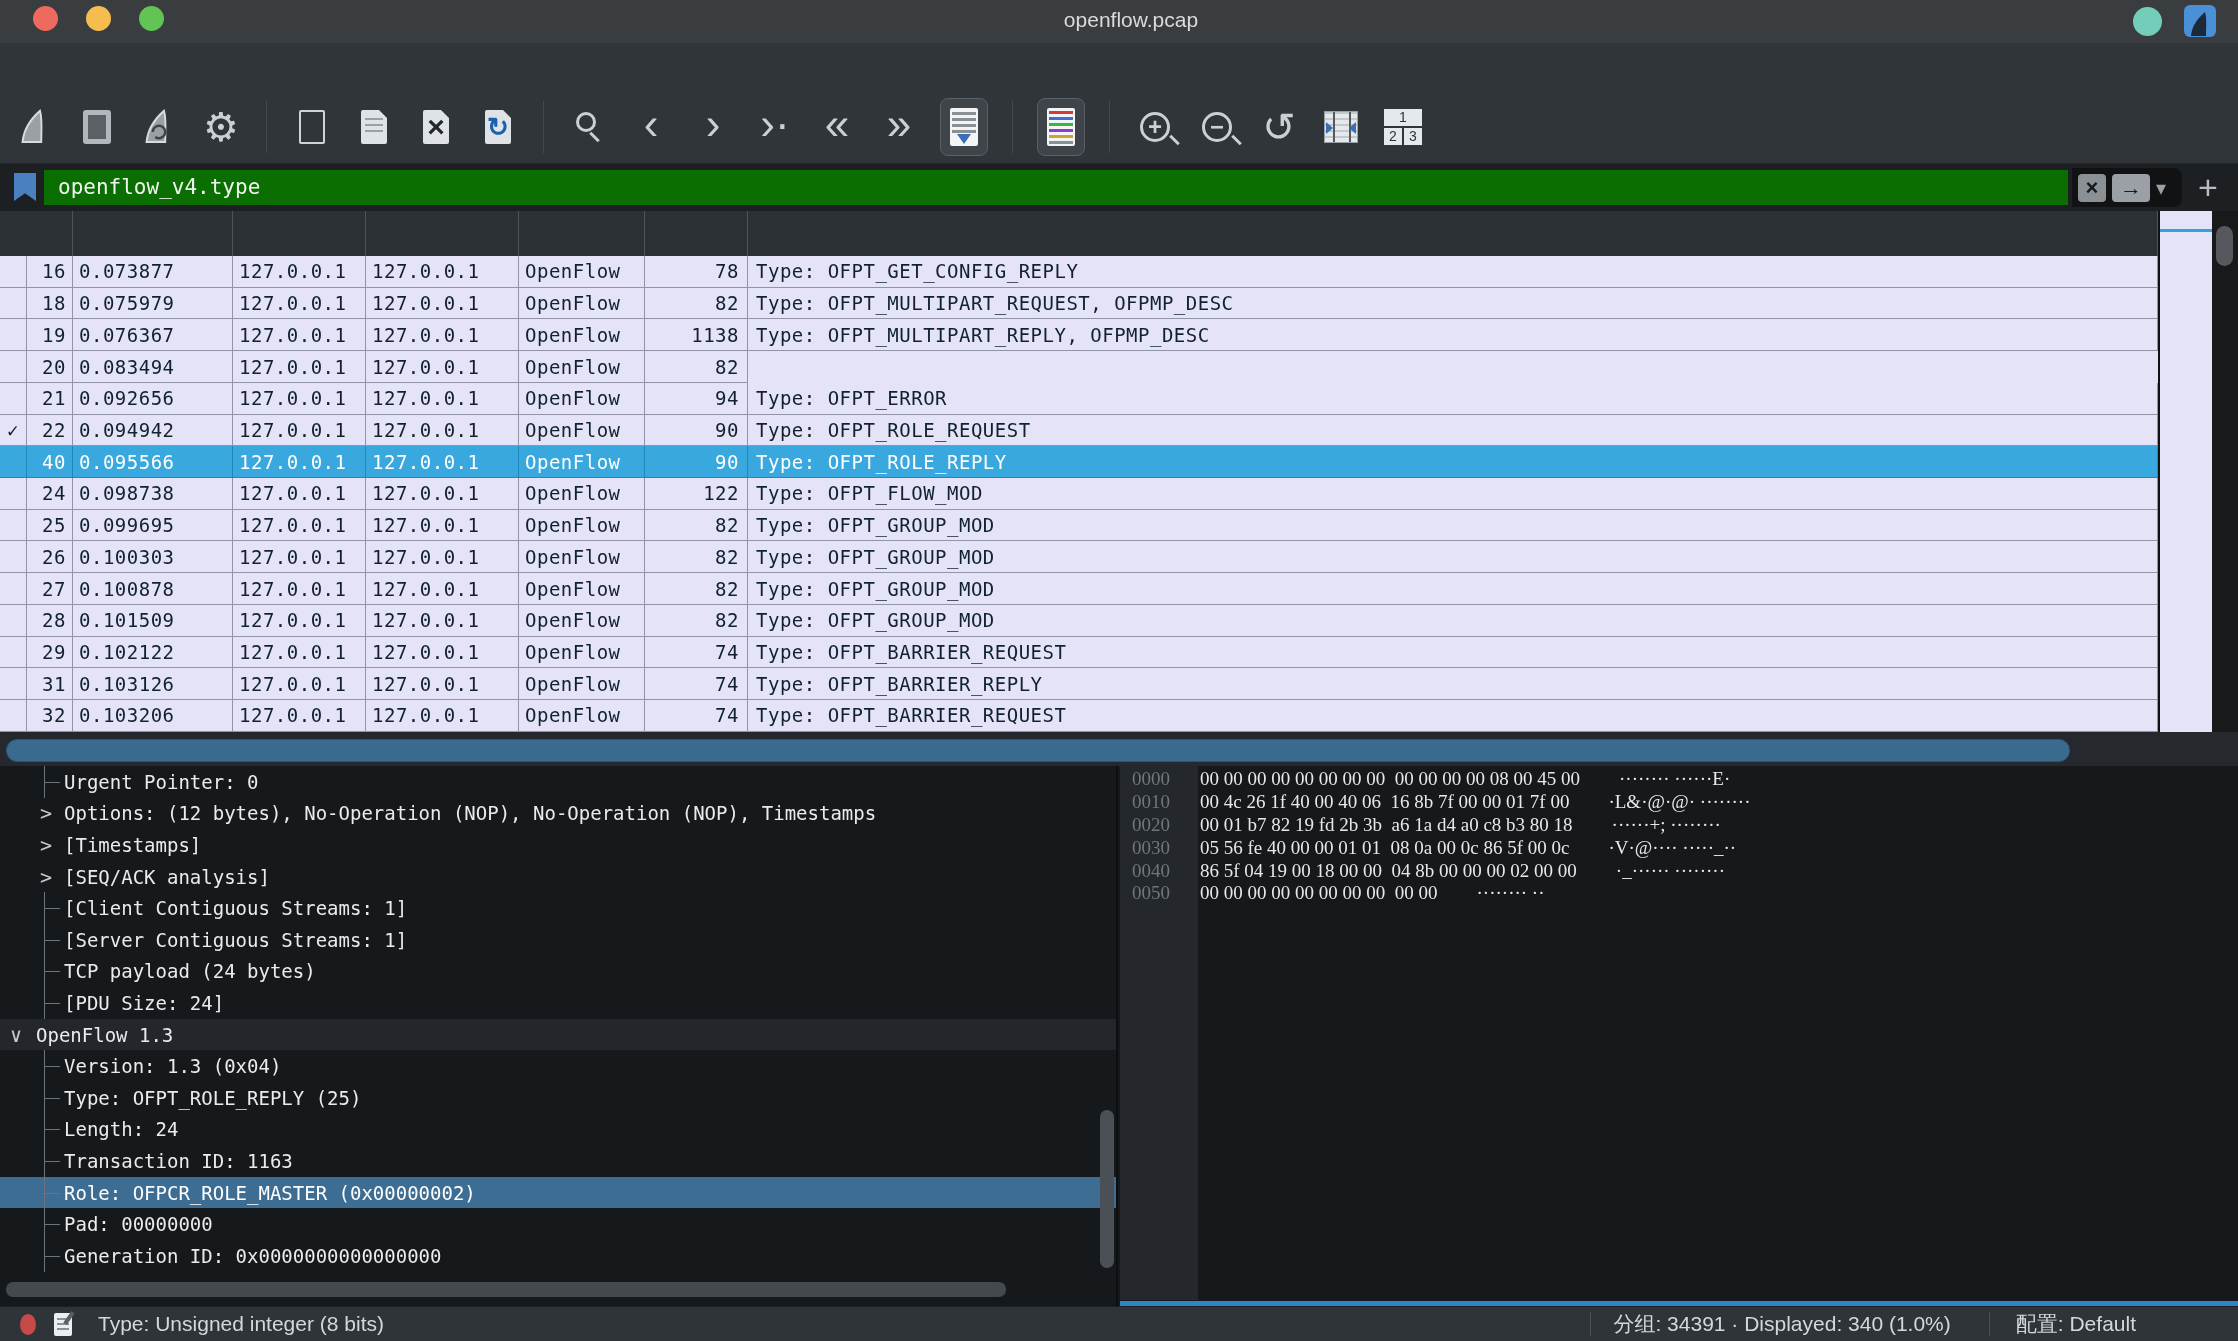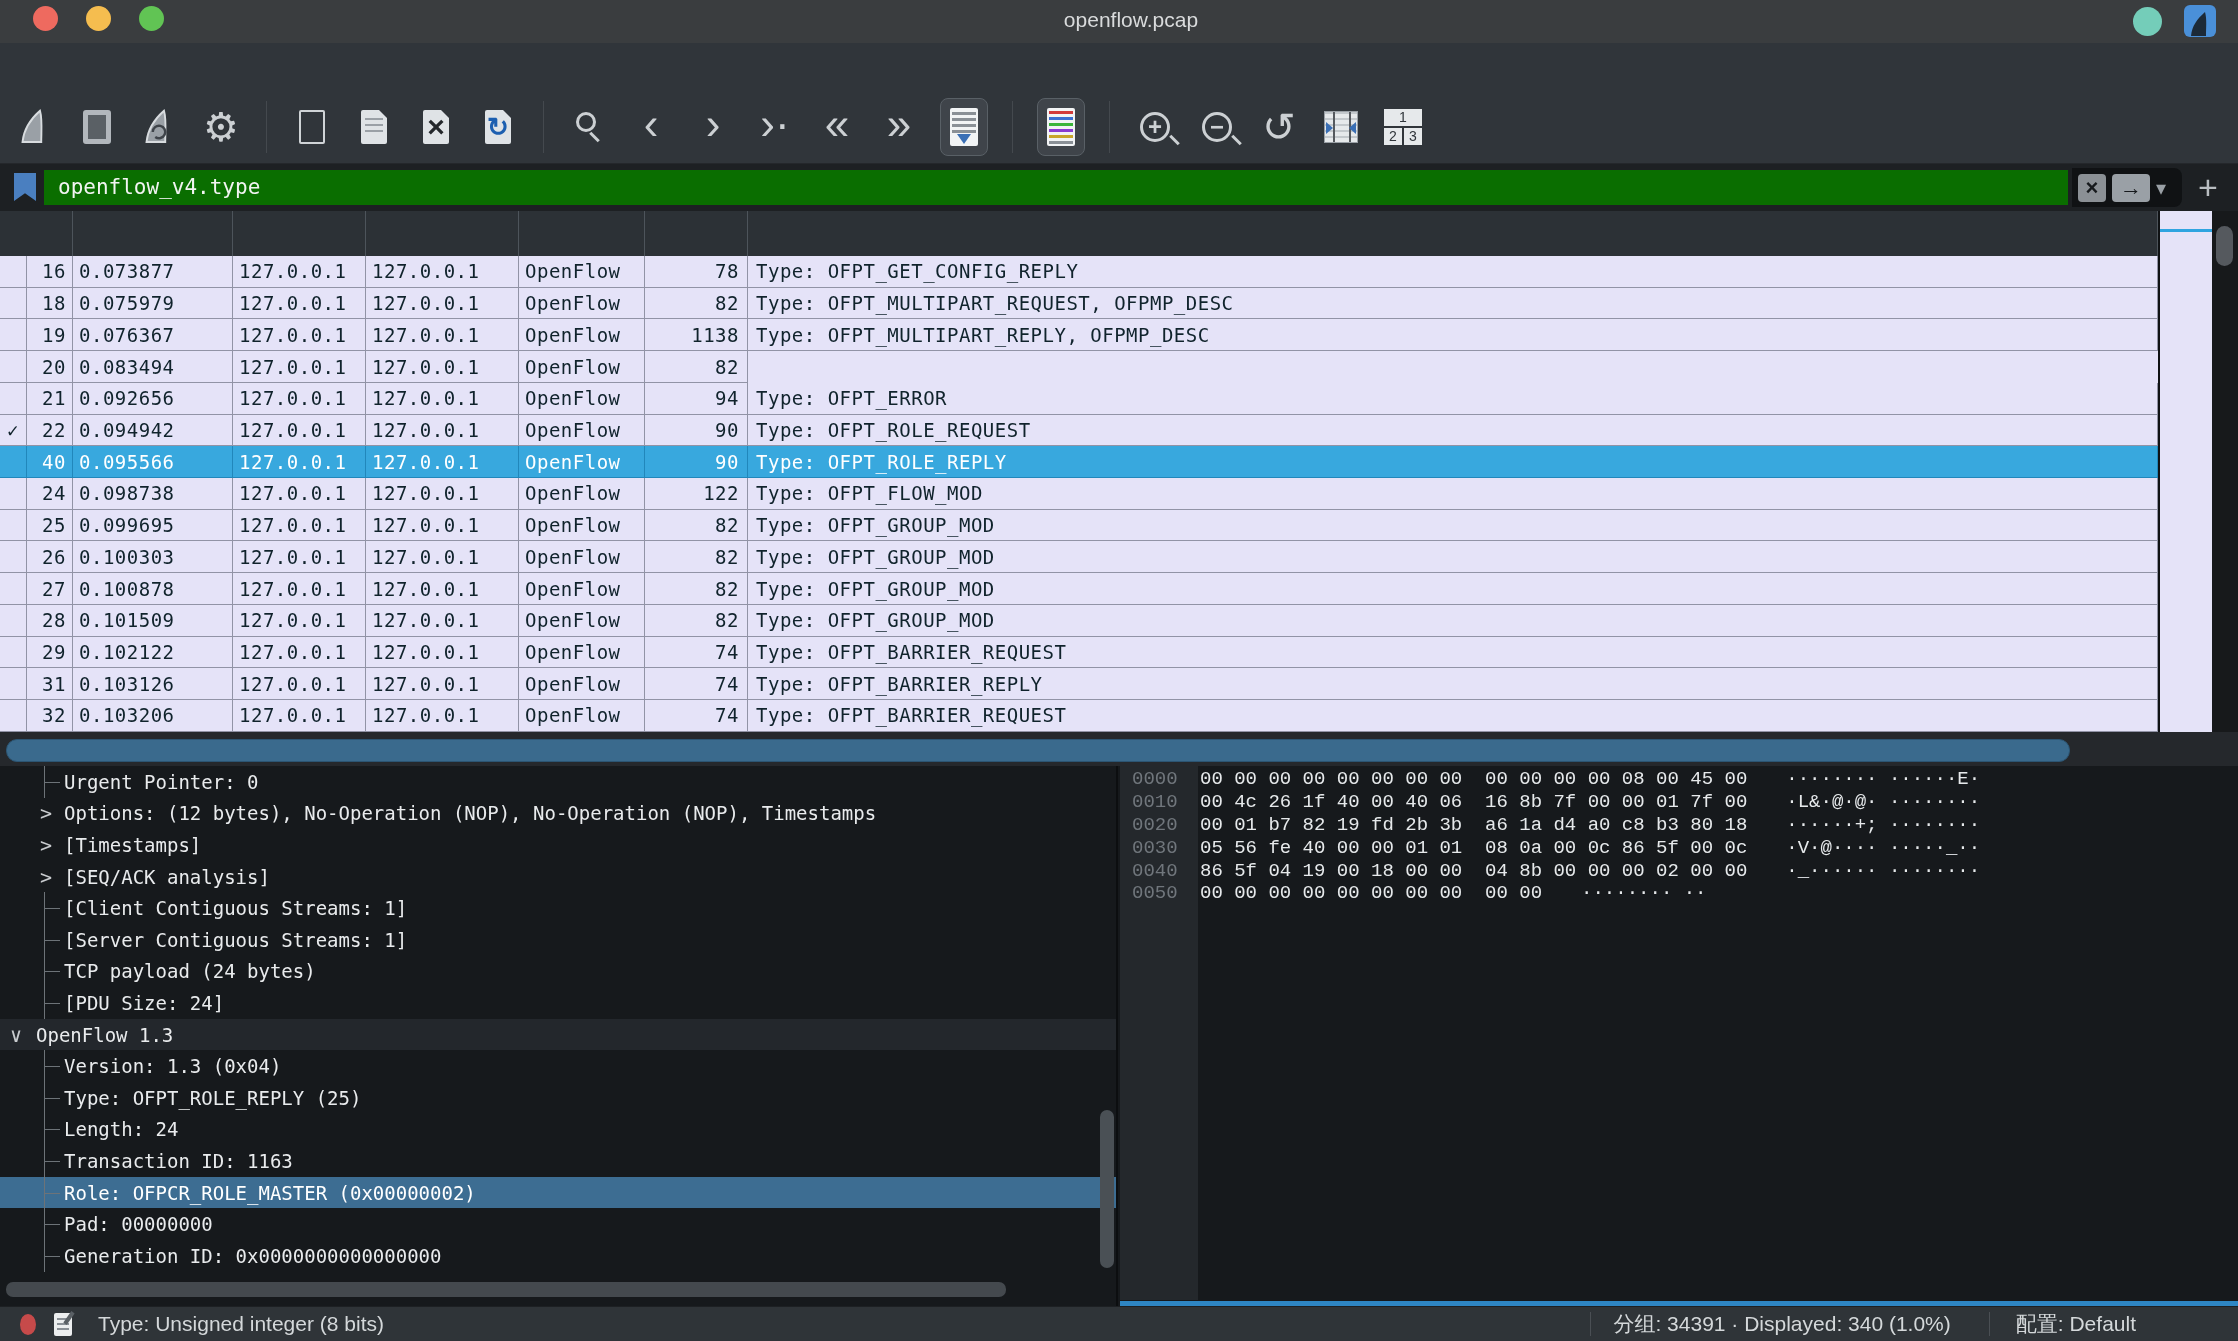--- a/index.html
+++ b/index.html
@@ -126,21 +126,21 @@
   .d-row.focus { background:#23272c; }
   .d-row.sel { background:#3d6d92; color:#ffffff; }
   .d-row.sel .twisty { background:transparent; }
   .d-vscroll { position:absolute; right:2px; top:0; width:14px; height:540px; }
   .d-vscroll .thumb { position:absolute; left:0; top:344px; width:14px; height:158px; border-radius:7px; background:#4a5055; }
   .d-hscroll { position:absolute; left:0; bottom:8px; width:1090px; height:16px; }
   .d-hscroll .thumb { position:absolute; left:6px; top:0; width:1000px; height:15px; border-radius:7px; background:#44494e; }
   .hex-pane { position:absolute; left:1120px; top:0; width:1118px; height:540px; background:#16191c; overflow:hidden; }
   .hex-gutter { position:absolute; left:0; top:0; width:78px; bottom:6px; background:#24282c; }
   .hex-rows { position:relative; padding-top:2px; }
-  .h-row { height:22.8px; display:flex; align-items:center; font-family:Liberation Mono, monospace; font-size:19px; white-space:pre; }
+  .h-row { height:22.8px; display:flex; align-items:center; font-family:Liberation Serif, serif; font-size:19px; white-space:pre; }
   .h-off { width:78px; padding-left:12px; color:#70767c; }
   .h-hex { margin-left:2px; color:#e6e9eb; }
   .h-asc { margin-left:39px; color:#e6e9eb; }
   .hex-hbar { position:absolute; left:0; right:0; bottom:0; height:5px; background:#2e86c4; }
   
   .statusbar { position:absolute; left:0; top:1306px; width:2238px; height:35px; background:#2f3438;
     border-top:1px solid #1d2023; display:flex; align-items:center; color:#d4d8da; font-size:21px; }
   .expert-dot { width:16px; height:21px; border-radius:50%; background:#c64a4a; margin-left:20px; }
   .note-icon { width:18px; height:23px; background:#eceeef; border-radius:2px; margin-left:18px; position:relative; }
   .note-icon::before { content:""; position:absolute; left:3px; right:3px; top:5px; height:12px;

